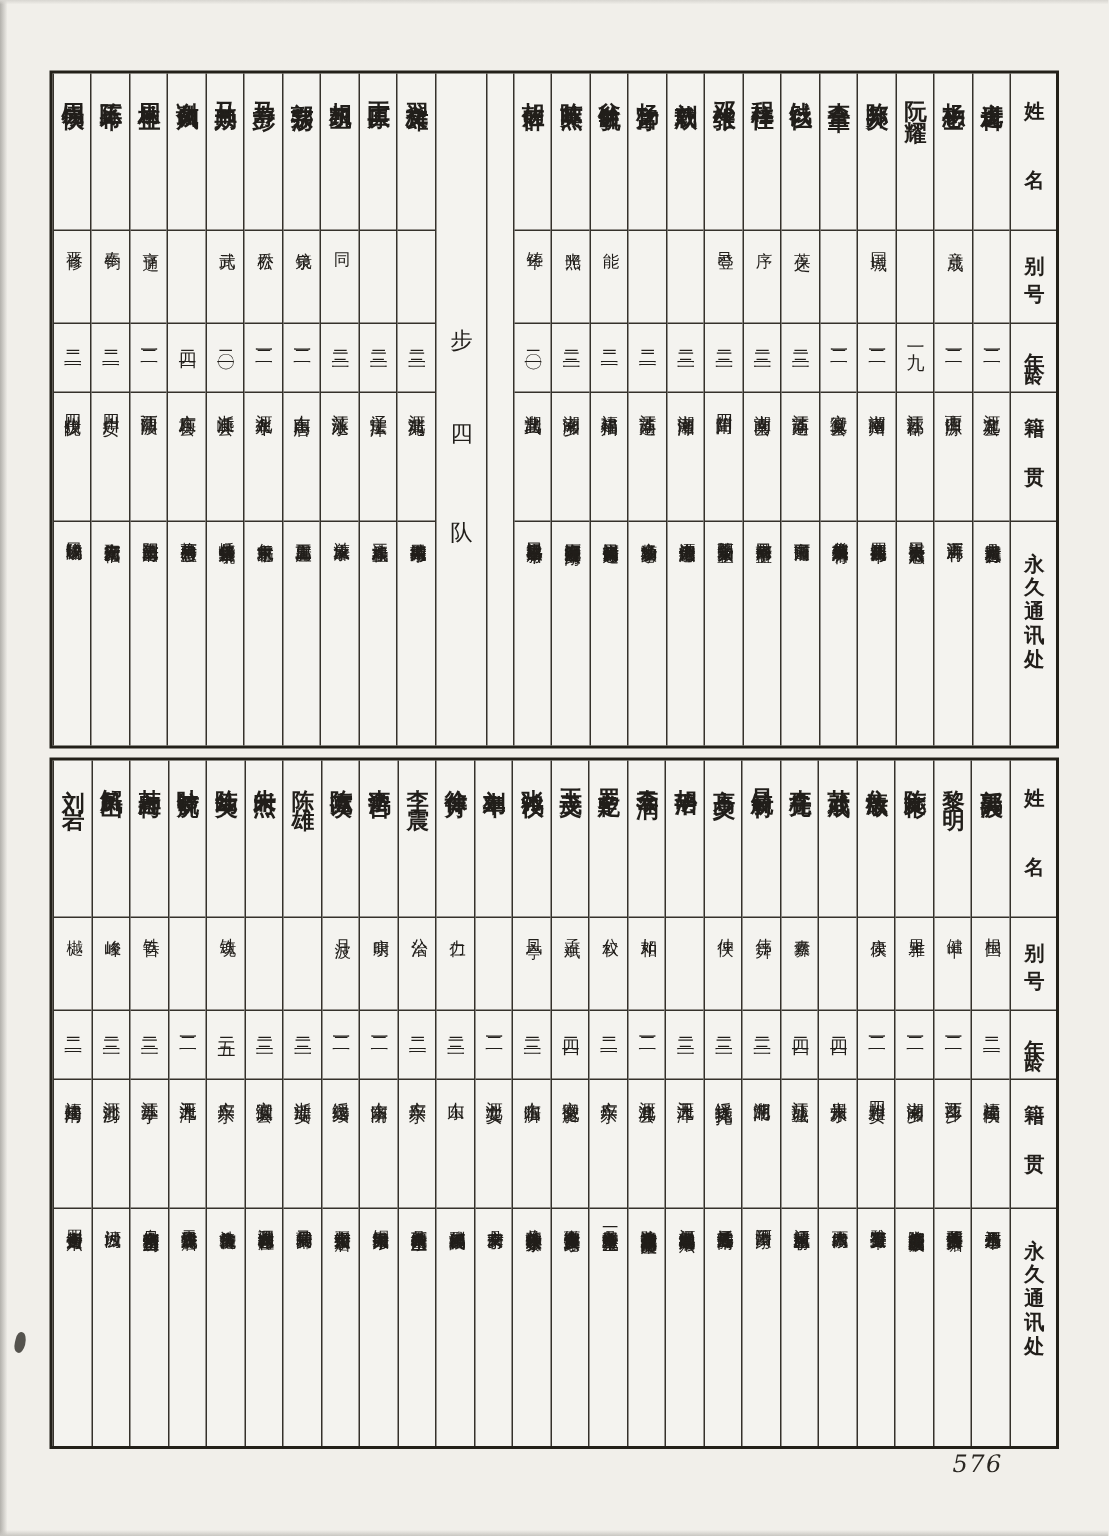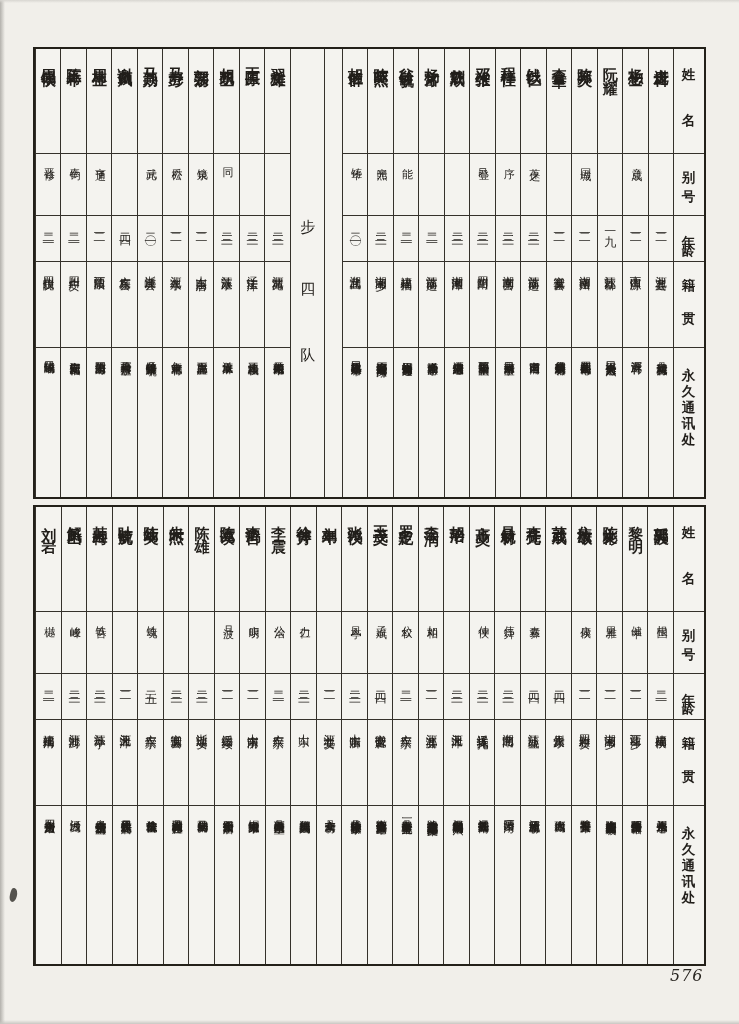--- a/index.html
+++ b/index.html
@@ -50,21 +50,21 @@
 
   .header-col .vt{font-size:13.5px;font-weight:700;}
   .h-name{letter-spacing:46px;}
   .h-alias{letter-spacing:20px;}
   .h-age{letter-spacing:8px;}
   .h-origin{letter-spacing:34px;}
   .h-addr{letter-spacing:16px;padding-top:4px;}
 
   .divider-label .vt{padding-top:158px;letter-spacing:64px;font-size:15px;}
 
-  .page-num{position:absolute;left:670px;top:966px;font-size:16px;font-style:italic;
+  .page-num{position:absolute;left:635px;top:966px;font-size:16px;font-style:italic;
     letter-spacing:1px;color:#2a2722;}
 </style>
 </head>
 <body>
 
 <div class="edge-left"></div>
 <div class="edge-top"></div>
 <div class="edge-bottom"></div>
 <div class="speck"></div>
 

